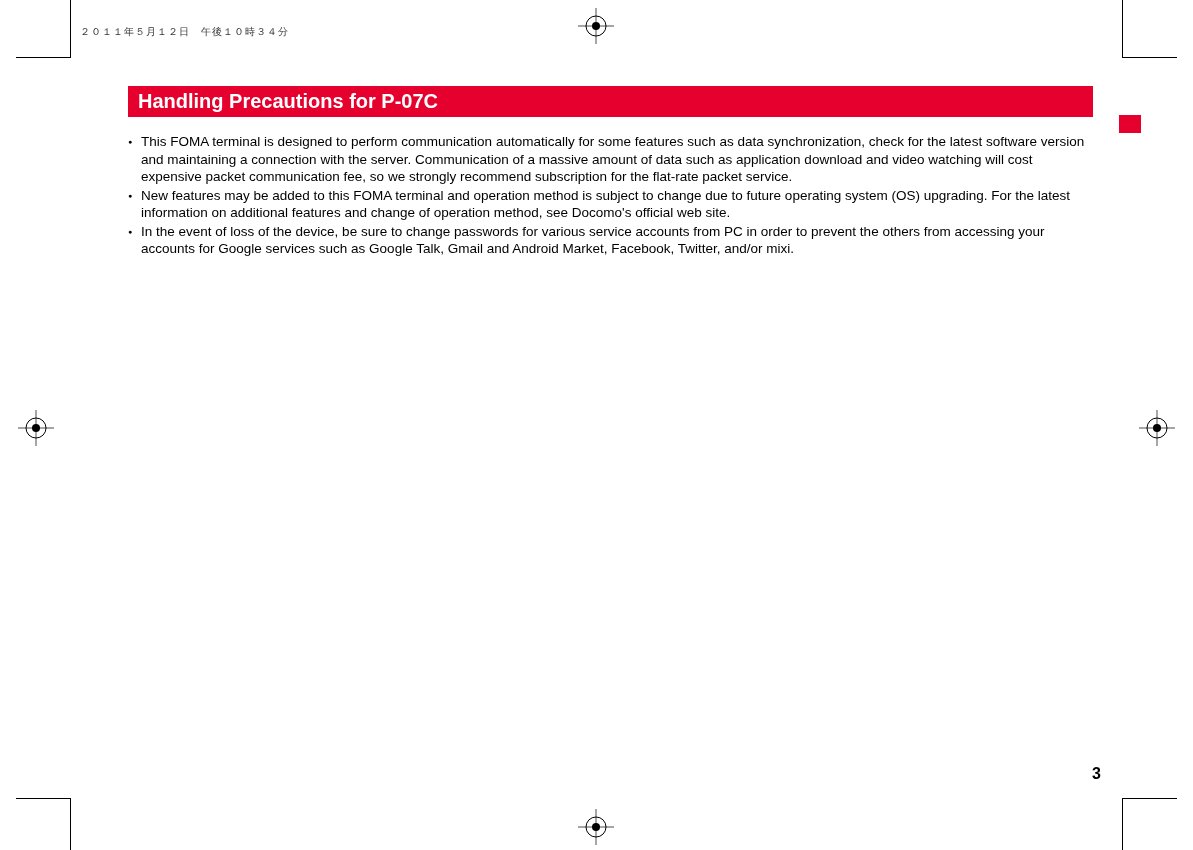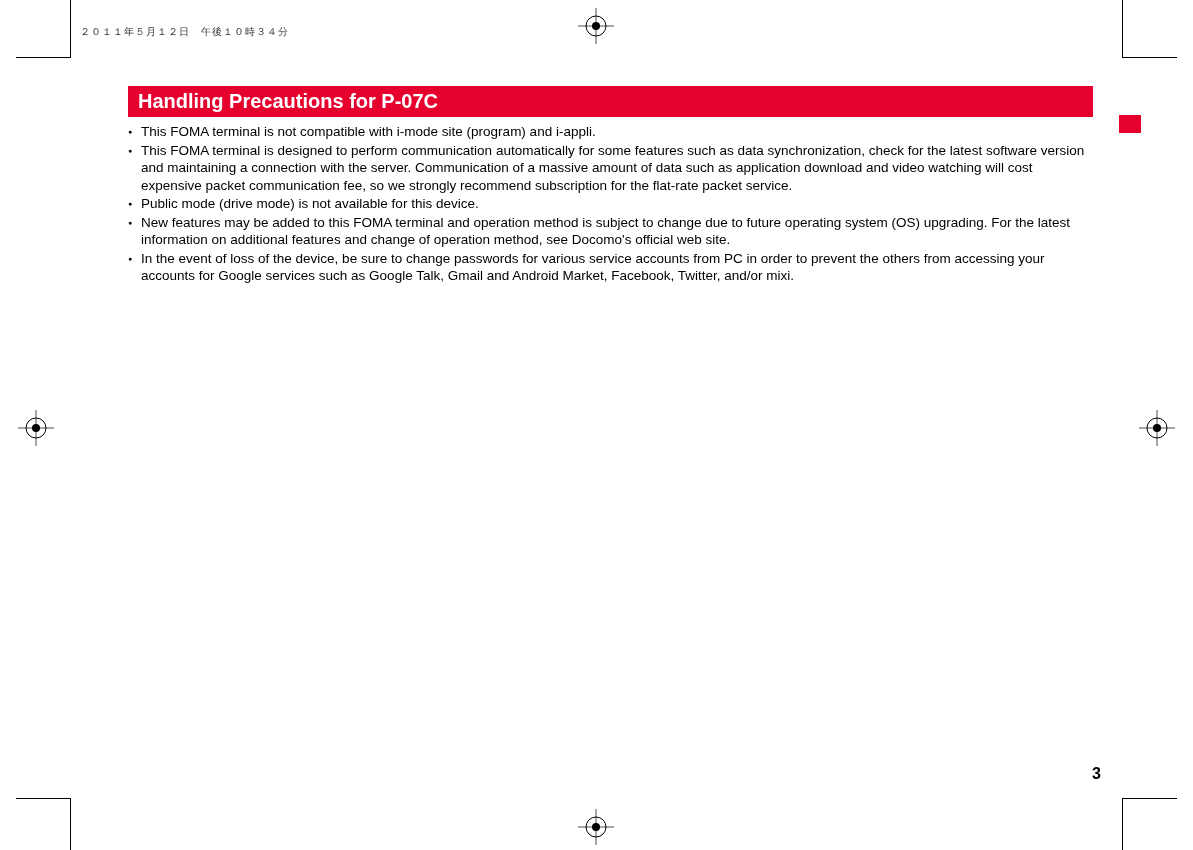--- a/index.html
+++ b/index.html
@@ -42,21 +42,21 @@
       top: 86px;
       left: 128px;
       width: 965px;
     }
     .heading {
       background: #e6002d;
       color: #fff;
       font-size: 20px;
       font-weight: bold;
       padding: 4px 10px;
-      margin-bottom: 6px;
+      margin-bottom: 16px;
     }
     .bullets { font-size: 13.5px; color: #000; line-height: 1.3; }
     .bullets li {
       list-style: none;
       position: relative;
       padding-left: 13px;
       margin-bottom: 1px;
     }
     .bullets li::before {
       content: "●";
@@ -118,21 +118,19 @@
   <circle cx="18" cy="18" r="4" fill="#000"></circle>
   <line x1="18" y1="0" x2="18" y2="36" stroke="#000" stroke-width="0.7"></line>
   <line x1="0" y1="18" x2="36" y2="18" stroke="#000" stroke-width="0.7"></line>
 </svg>
 
 <div class="tab"></div>
 
 <div class="content">
   <div class="heading">Handling Precautions for P-07C</div>
   <ul class="bullets">
-    <li>This FOMA terminal is not compatible with i-mode site (program) and i-appli.</li>
     <li>This FOMA terminal is designed to perform communication automatically for some features such as data synchronization, check for the latest software version and maintaining a connection with the server. Communication of a massive amount of data such as application download and video watching will cost expensive packet communication fee, so we strongly recommend subscription for the flat-rate packet service.</li>
-    <li>Public mode (drive mode) is not available for this device.</li>
     <li>New features may be added to this FOMA terminal and operation method is subject to change due to future operating system (OS) upgrading. For the latest information on additional features and change of operation method, see Docomo's official web site.</li>
     <li>In the event of loss of the device, be sure to change passwords for various service accounts from PC in order to prevent the others from accessing your accounts for Google services such as Google Talk, Gmail and Android Market, Facebook, Twitter, and/or mixi.</li>
   </ul>
 </div>
 
 <div class="page-num">3</div>
 
 </body></html>

